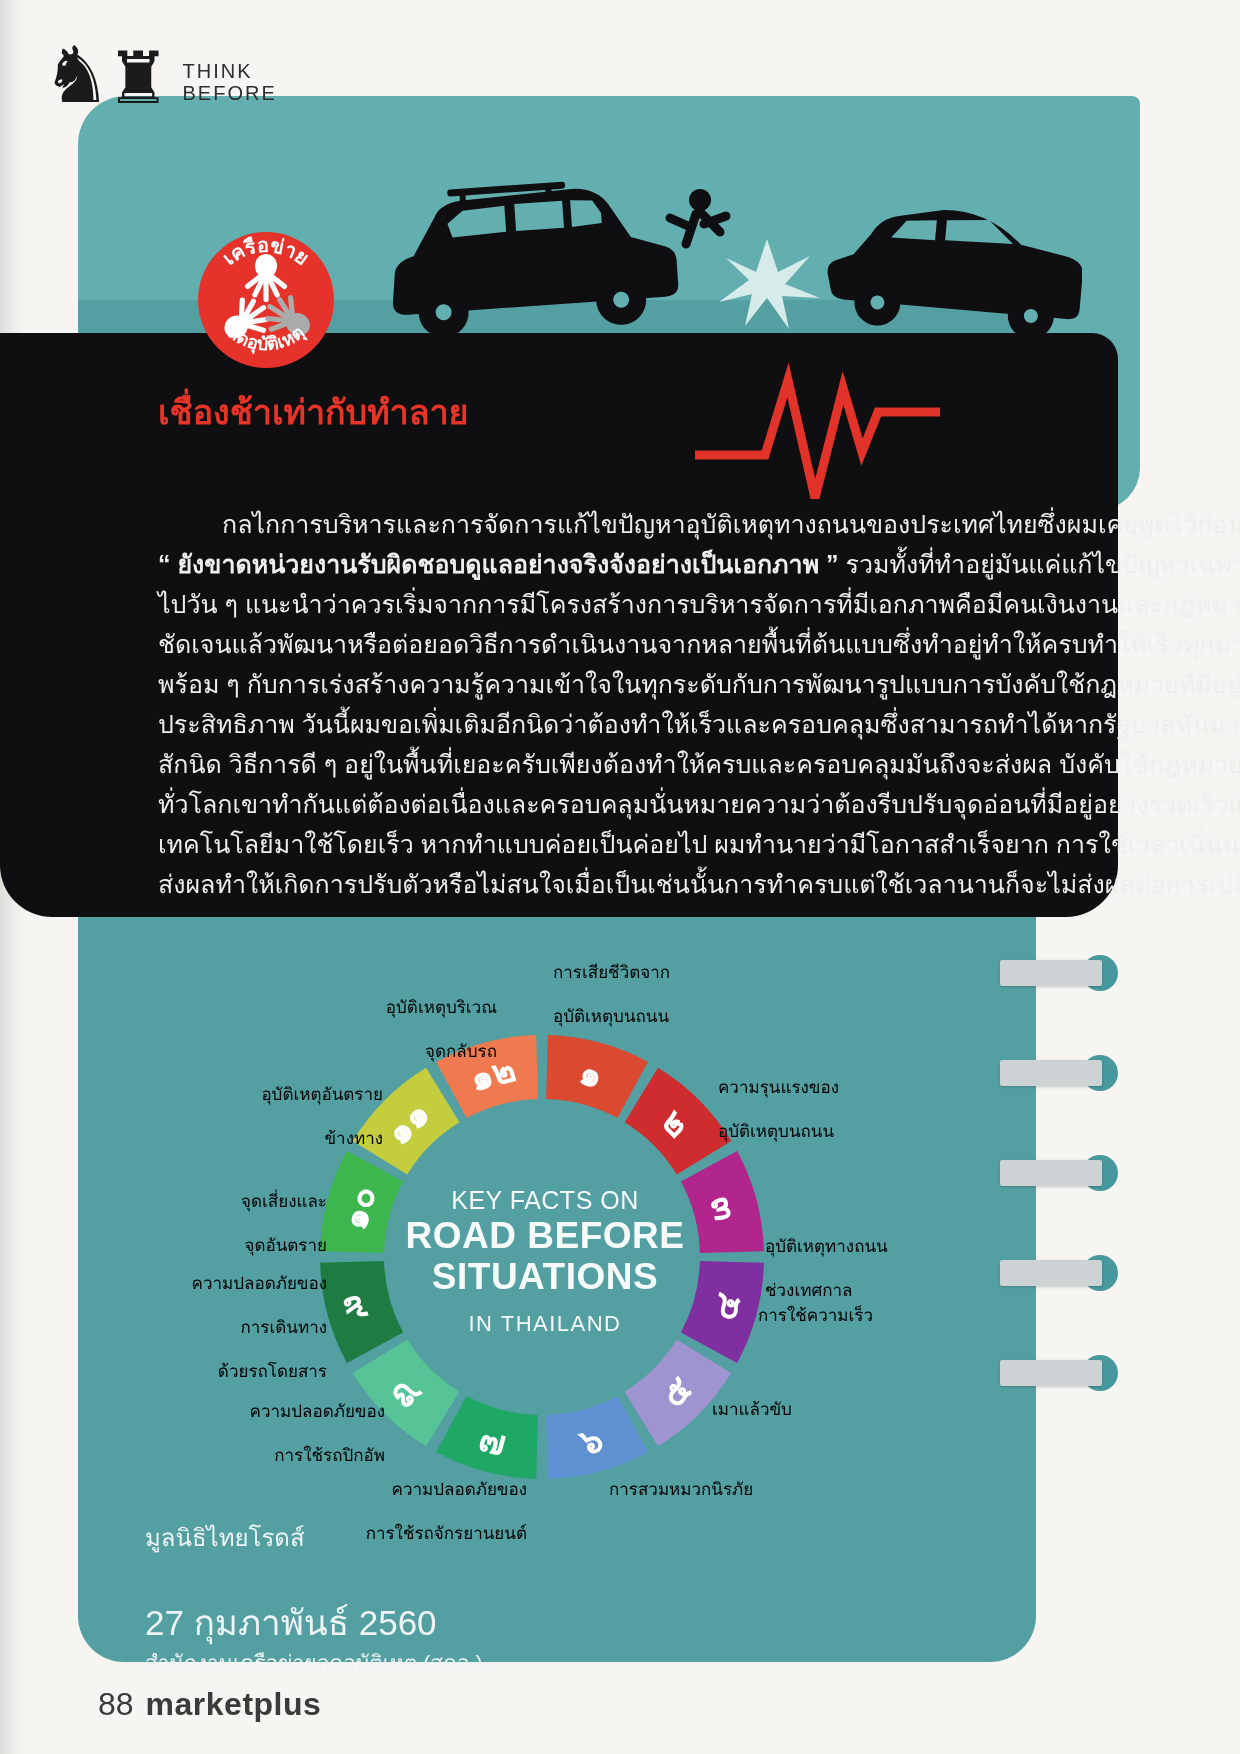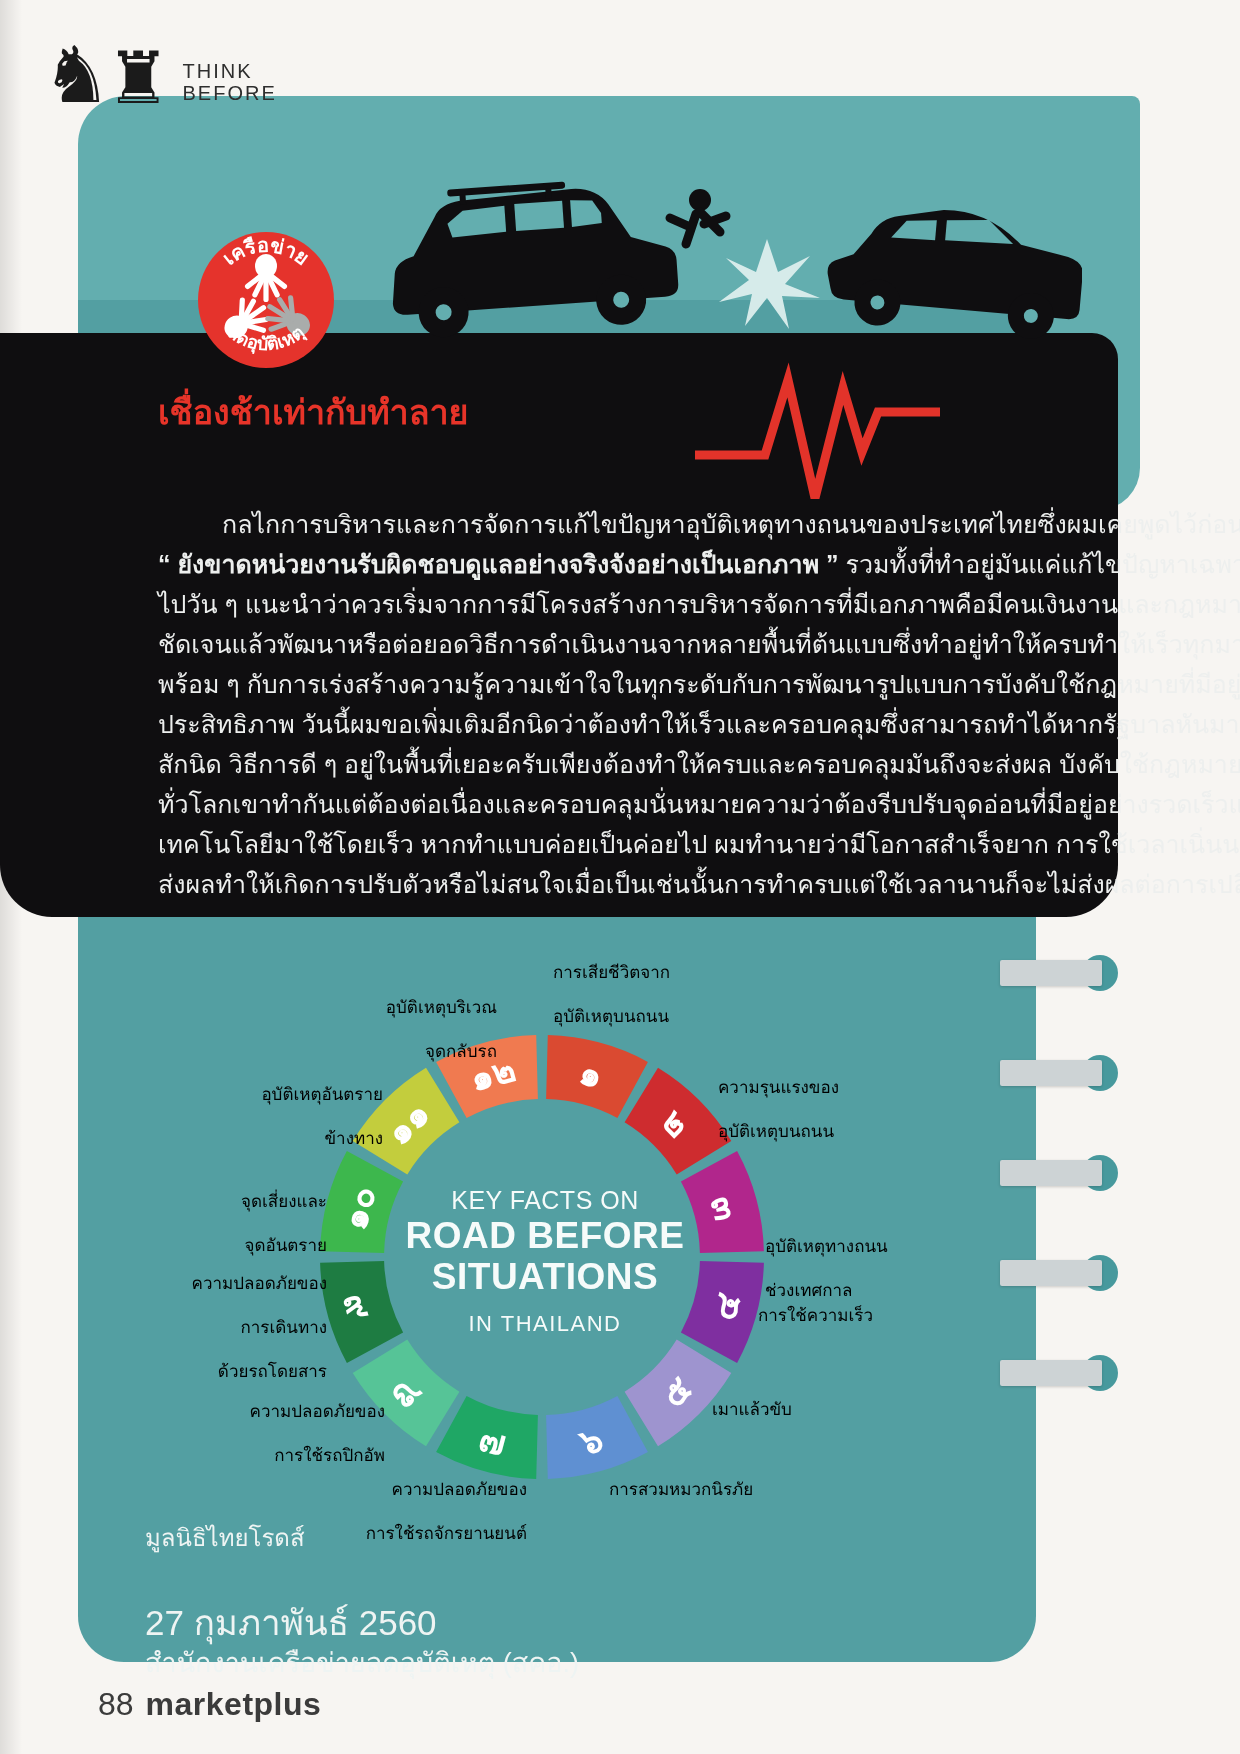--- a/index.html
+++ b/index.html
@@ -48,21 +48,21 @@
         white-space:nowrap;text-align:left;}
   .chart-label.ra{text-align:right;}
   
   .ring-hole{position:absolute;left:1082px;width:36px;height:36px;border-radius:50%;background:#47999d;}
   .ring-bar{position:absolute;left:1000px;width:102px;height:26px;background:#cdd3d5;
         border-radius:2px;box-shadow:0 1px 3px rgba(0,0,0,.18);}
   
   .source{position:absolute;left:145px;top:1522px;color:#eef4f3;}
   .src-1{font-size:24px;line-height:32px;}
   .src-2{font-size:35px;line-height:44px;font-weight:400;margin-top:47px;}
-  .src-3{font-size:27px;line-height:36px;}
+  .src-3{font-size:21px;line-height:36px;}
   
   .footer{position:absolute;left:98px;top:1686px;color:#3b3b3b;font-size:32px;}
   .footer .mag{font-weight:600;margin-left:12px;letter-spacing:.5px;}
 </style>
 </head>
 <body>
 
 <div class="page">
   <div class="scan-edge"></div>
 

